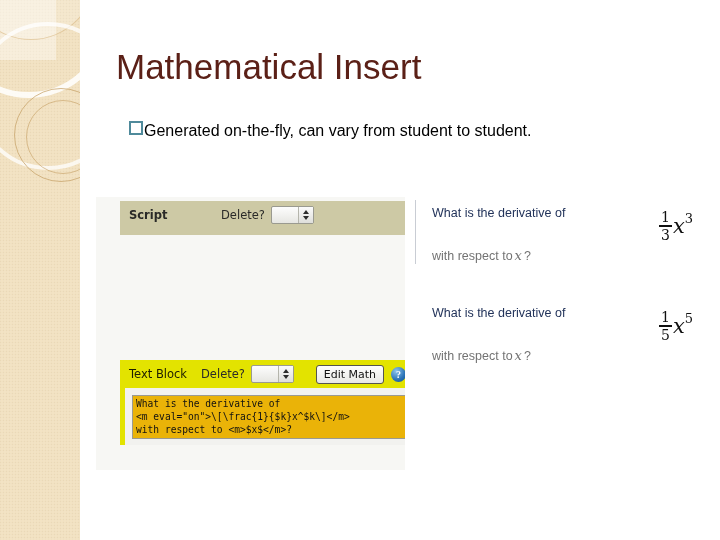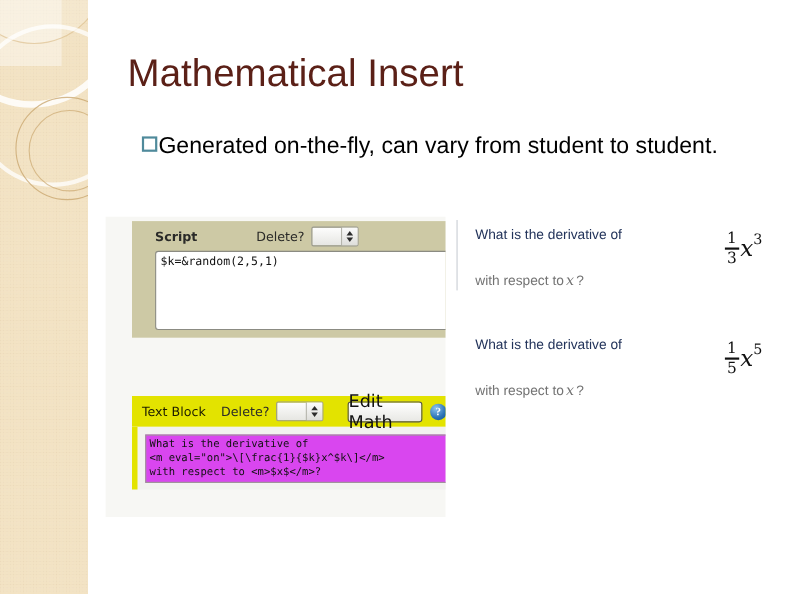--- a/index.html
+++ b/index.html
@@ -90,21 +90,21 @@
     color: #5b2017;
     letter-spacing: 0px;
     white-space: nowrap;
   }
 
   #slide-bullet-row {
     position: absolute;
     left: 129px;
     top: 121px;
     width: 540px;
-    font-size: 21px;
+    font-size: 16px;
     color: #000000;
     line-height: 1.18;
   }
   #bullet-square-icon {
     display: inline-block;
     width: 14px;
     height: 14px;
     border: 2px solid #4f8a9b;
     box-sizing: border-box;
     vertical-align: 1px;
@@ -126,21 +126,21 @@
     font-family: "DejaVu Sans", sans-serif;
   }
 
   
   #script-block {
     position: absolute;
     left: 24px;
     top: 4px;
     width: 320px;
     background: #cdc9a5;
-    padding: 0 0 7px 12px;
+    padding: 0 0 7px 0;
     box-sizing: border-box;
   }
   #script-header {
     height: 27px;
     display: flex;
     align-items: center;
     padding-left: 9px;
   }
   #script-label {
     font-size: 11.5px;
@@ -253,21 +253,21 @@
     font-weight: 400;
     width: 72px;
   }
   #edit-math-button {
     margin-left: 22px;
     width: 68px;
     height: 19px;
     border: 1px solid #555550;
     border-radius: 3px;
     background: linear-gradient(#ffffff, #e8e8e4);
-    font-size: 16px;
+    font-size: 11px;
     color: #111111;
     display: flex;
     align-items: center;
     justify-content: center;
     box-sizing: border-box;
   }
   #help-icon {
     margin-left: 7px;
     width: 15px;
     height: 15px;
@@ -287,21 +287,21 @@
     padding: 7px 0 6px 7px;
   }
   #rich-formatting-link {
     font-size: 11px;
     font-weight: bold;
     color: #1d3a5c;
     margin-bottom: 6px;
   }
   #textblock-textarea {
     margin-right: 8px;
-    background: #d946ef;
+    background: #eab308;
     border: 1px solid #9a9a92;
     padding: 2px 3px;
     font-family: "DejaVu Sans Mono", monospace;
     font-size: 9.6px;
     line-height: 1.33;
     color: #111111;
     white-space: pre;
     overflow: hidden;
     height: 44px;
     box-sizing: border-box;
@@ -409,21 +409,20 @@
       <span id="script-label">Script</span>
       <span class="delete-label">Delete?</span>
       <span class="mac-select">
         <span class="sel-face"></span>
         <span class="sel-arrows">
           <span class="arrow-up"></span>
             <span class="arrow-dn"></span>
         </span>
       </span>
     </div>
-    <div id="script-textarea">$k=&amp;random(2,5,1)</div>
   </div>
 
 
   <div id="textblock-wrap">
     <div id="textblock-header">
       <span id="textblock-label">Text Block</span>
       <span class="delete-label">Delete?</span>
       <span class="mac-select">
         <span class="sel-face"></span>
         <span class="sel-arrows">

